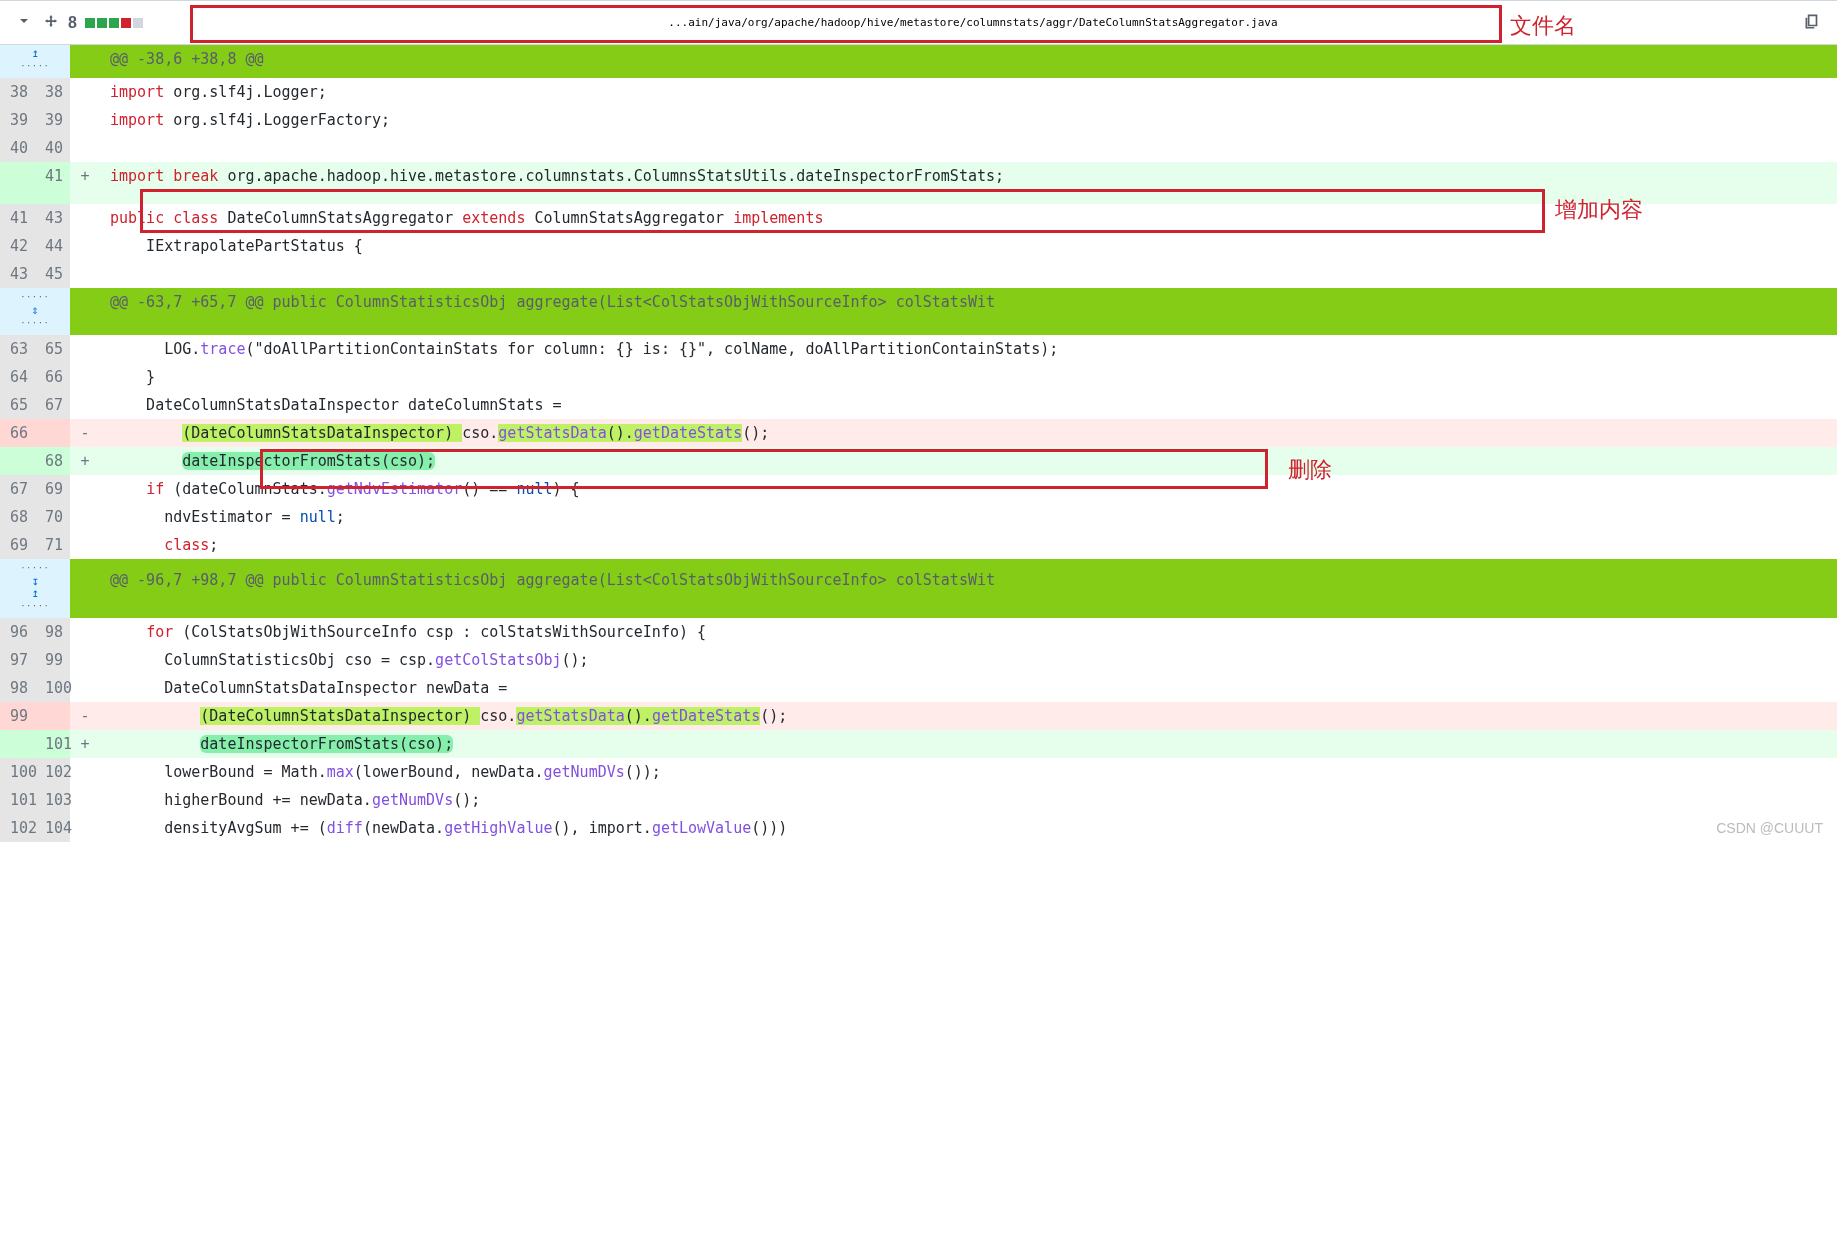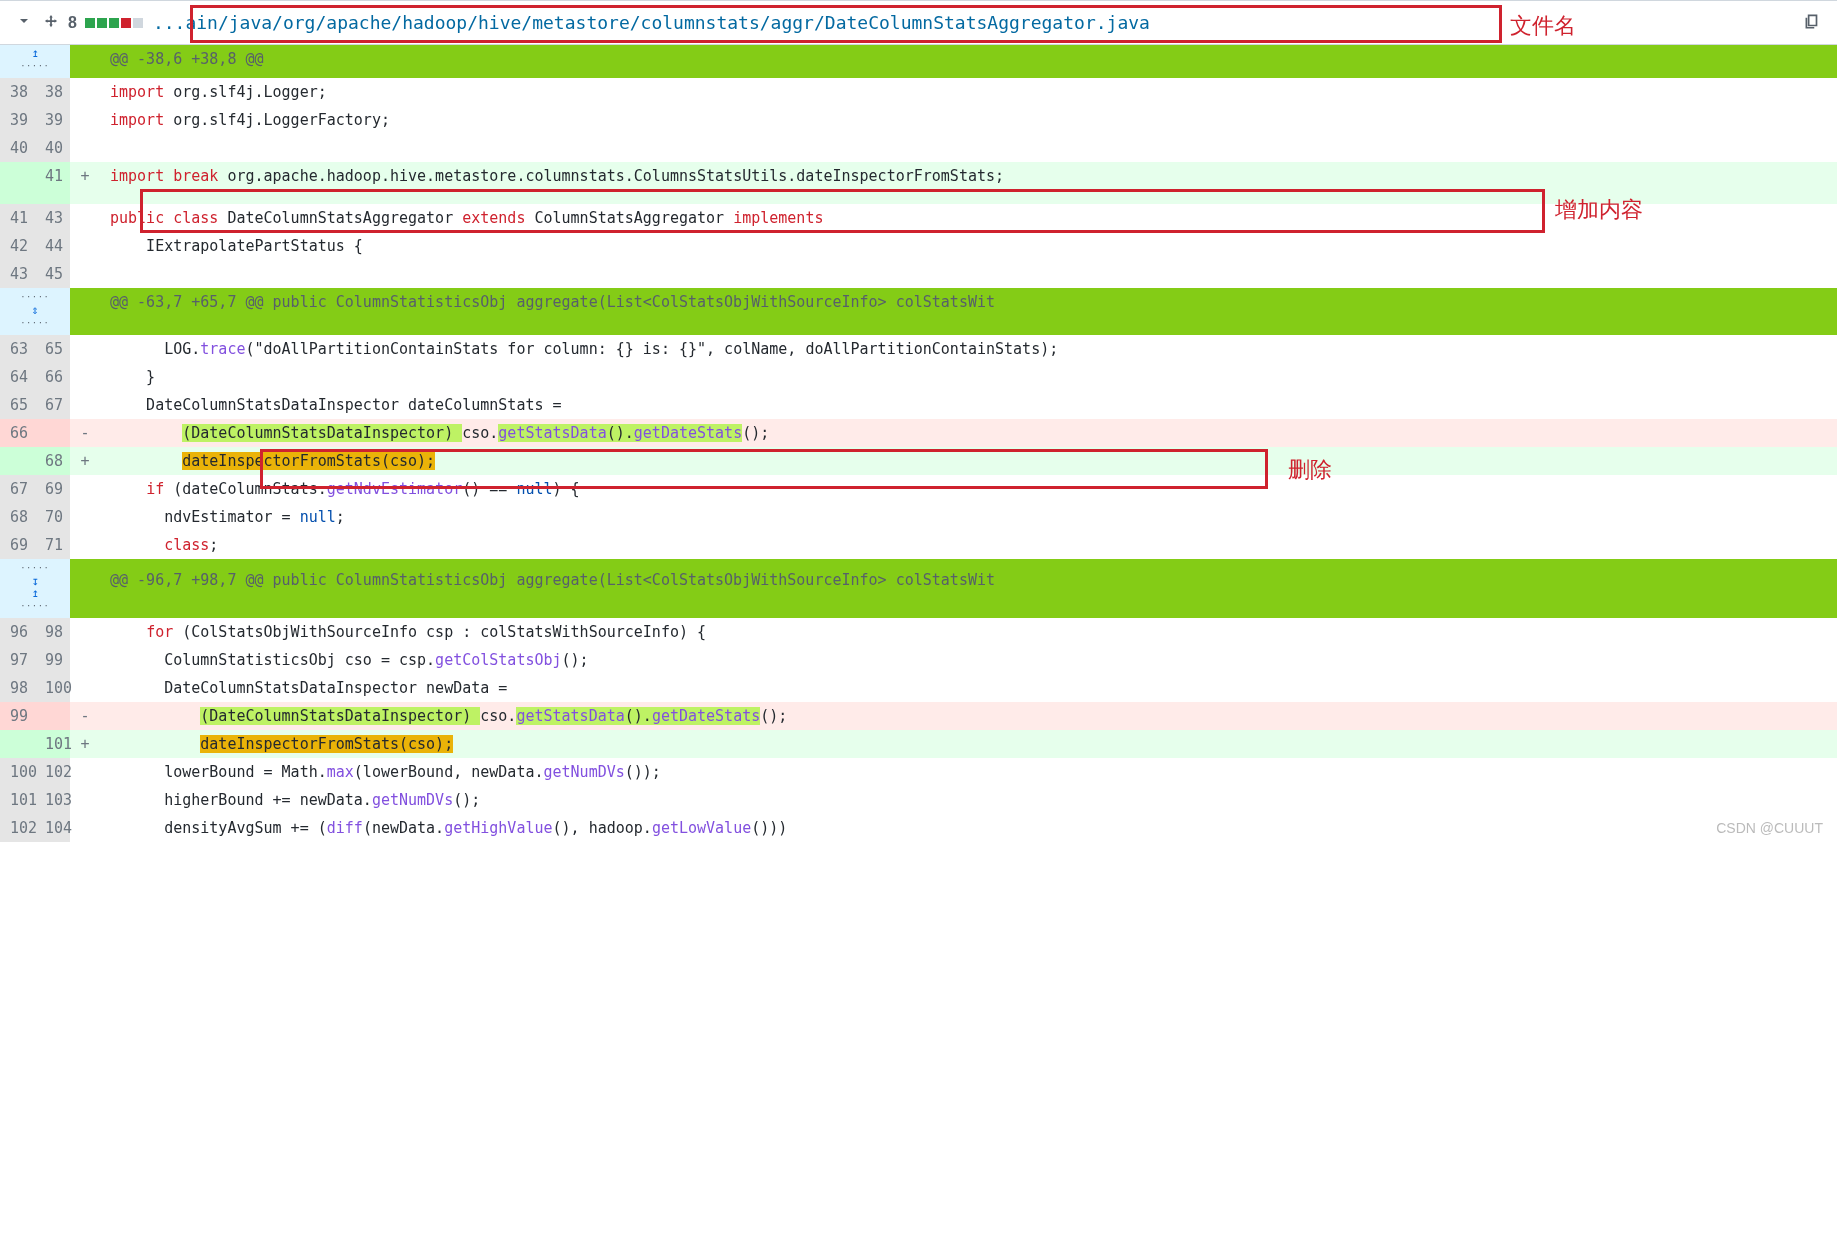--- a/index.html
+++ b/index.html
@@ -14,42 +14,43 @@
 .chevron { color: #57606a; cursor: pointer; margin-right: 12px; }
 .drag-icon { color: #57606a; margin-right: 10px; cursor: grab; }
 .file-num { color: #57606a; font-weight: 600; margin-right: 8px; }
 .diff-bars { display: flex; gap: 2px; margin-right: 10px; }
 .diff-bar { width: 10px; height: 10px; }
 .bar-green { background: #2da44e; }
 .bar-red { background: #cf222e; }
 .bar-gray { background: #d0d7de; }
 .file-path {
   font-family: ui-monospace, SFMono-Regular, "SF Mono", Menlo, Consolas, monospace;
-  font-size: 18px;
-  color: #0369a1;
+  font-size: 11px;
+  color: #000000;
   overflow: hidden;
   text-overflow: ellipsis;
   white-space: nowrap;
   flex: 1;
+  text-align: center;
 }
 .copy-icon { color: #57606a; margin-left: 10px; cursor: pointer; }
 .diff-table { width: 100%; border-collapse: collapse; font-family: ui-monospace, SFMono-Regular, "SF Mono", Menlo, Consolas, monospace; font-size: 15px; table-layout: fixed; }
 .diff-table td { padding: 2px 10px; line-height: 24px; vertical-align: top; white-space: pre; }
 .ln-col { width: 70px; text-align: right; color: #6e7781; user-select: none; background: #e5e5e5; padding: 2px 14px 2px 4px; }
 .marker-col { width: 30px; text-align: center; color: #6e7781; user-select: none; }
 .code-col { width: auto; overflow: hidden; }
 .hunk-row td { background: #84cc16; color: #57606a; }
 .hunk-row .ln-col { background: #ddf4ff; }
 .dots { font-size: 8px; letter-spacing: 1px; color: #57606a; }
 .row-add td { background: #e6ffec; }
 .row-add .ln-col { background: #ccffd8; }
 .row-del td { background: #ffebe9; }
 .row-del .ln-col { background: #ffd7d5; }
 .del-highlight { background: #bef264; }
-.add-highlight { background: #eab308; }
+.add-highlight { background: #86efac; border-radius: 6px; }
 .kw-red { color: #cf222e; }
 .kw-purple { color: #8250df; }
 .kw-null { color: #0550ae; }
 .annot { color: #cf222e; font-size: 22px; font-weight: 500; position: absolute; }
 .redbox { position: absolute; border: 3px solid #cf222e; pointer-events: none; }
 .wrap-relative { position: relative; }
 .expand-icon-cell { background: #ddf4ff; text-align: center; vertical-align: middle; cursor: pointer; }
 .expand-glyph { display: inline-block; color: #0969da; font-size: 12px; line-height: 12px; }
 </style>
 </head>
@@ -251,21 +252,21 @@
     <tr>
       <td class="ln-col">101</td>
       <td class="ln-col">103</td>
       <td class="marker-col"> </td>
       <td class="code-col"><span>      higherBound += newData.</span><span class="kw-purple">getNumDVs</span><span>();</span></td>
     </tr>
     <tr>
       <td class="ln-col">102</td>
       <td class="ln-col">104</td>
       <td class="marker-col"> </td>
-      <td class="code-col"><span>      densityAvgSum += (</span><span class="kw-purple">diff</span><span>(newData.</span><span class="kw-purple">getHighValue</span><span>(), hadoop.</span><span class="kw-purple">getLowValue</span><span>()))</span></td>
+      <td class="code-col"><span>      densityAvgSum += (</span><span class="kw-purple">diff</span><span>(newData.</span><span class="kw-purple">getHighValue</span><span>(), import.</span><span class="kw-purple">getLowValue</span><span>()))</span></td>
     </tr>
 
   </tbody>
     </table>
 
   <div class="redbox" style="top:188px; left:140px; width:1405px; height:44px;"></div>
   <div class="annot" style="top:194px; left:1555px;">增加内容</div>
 
   <div class="redbox" style="top:448px; left:260px; width:1008px; height:40px;"></div>
   <div class="annot" style="top:454px; left:1288px;">删除</div>

